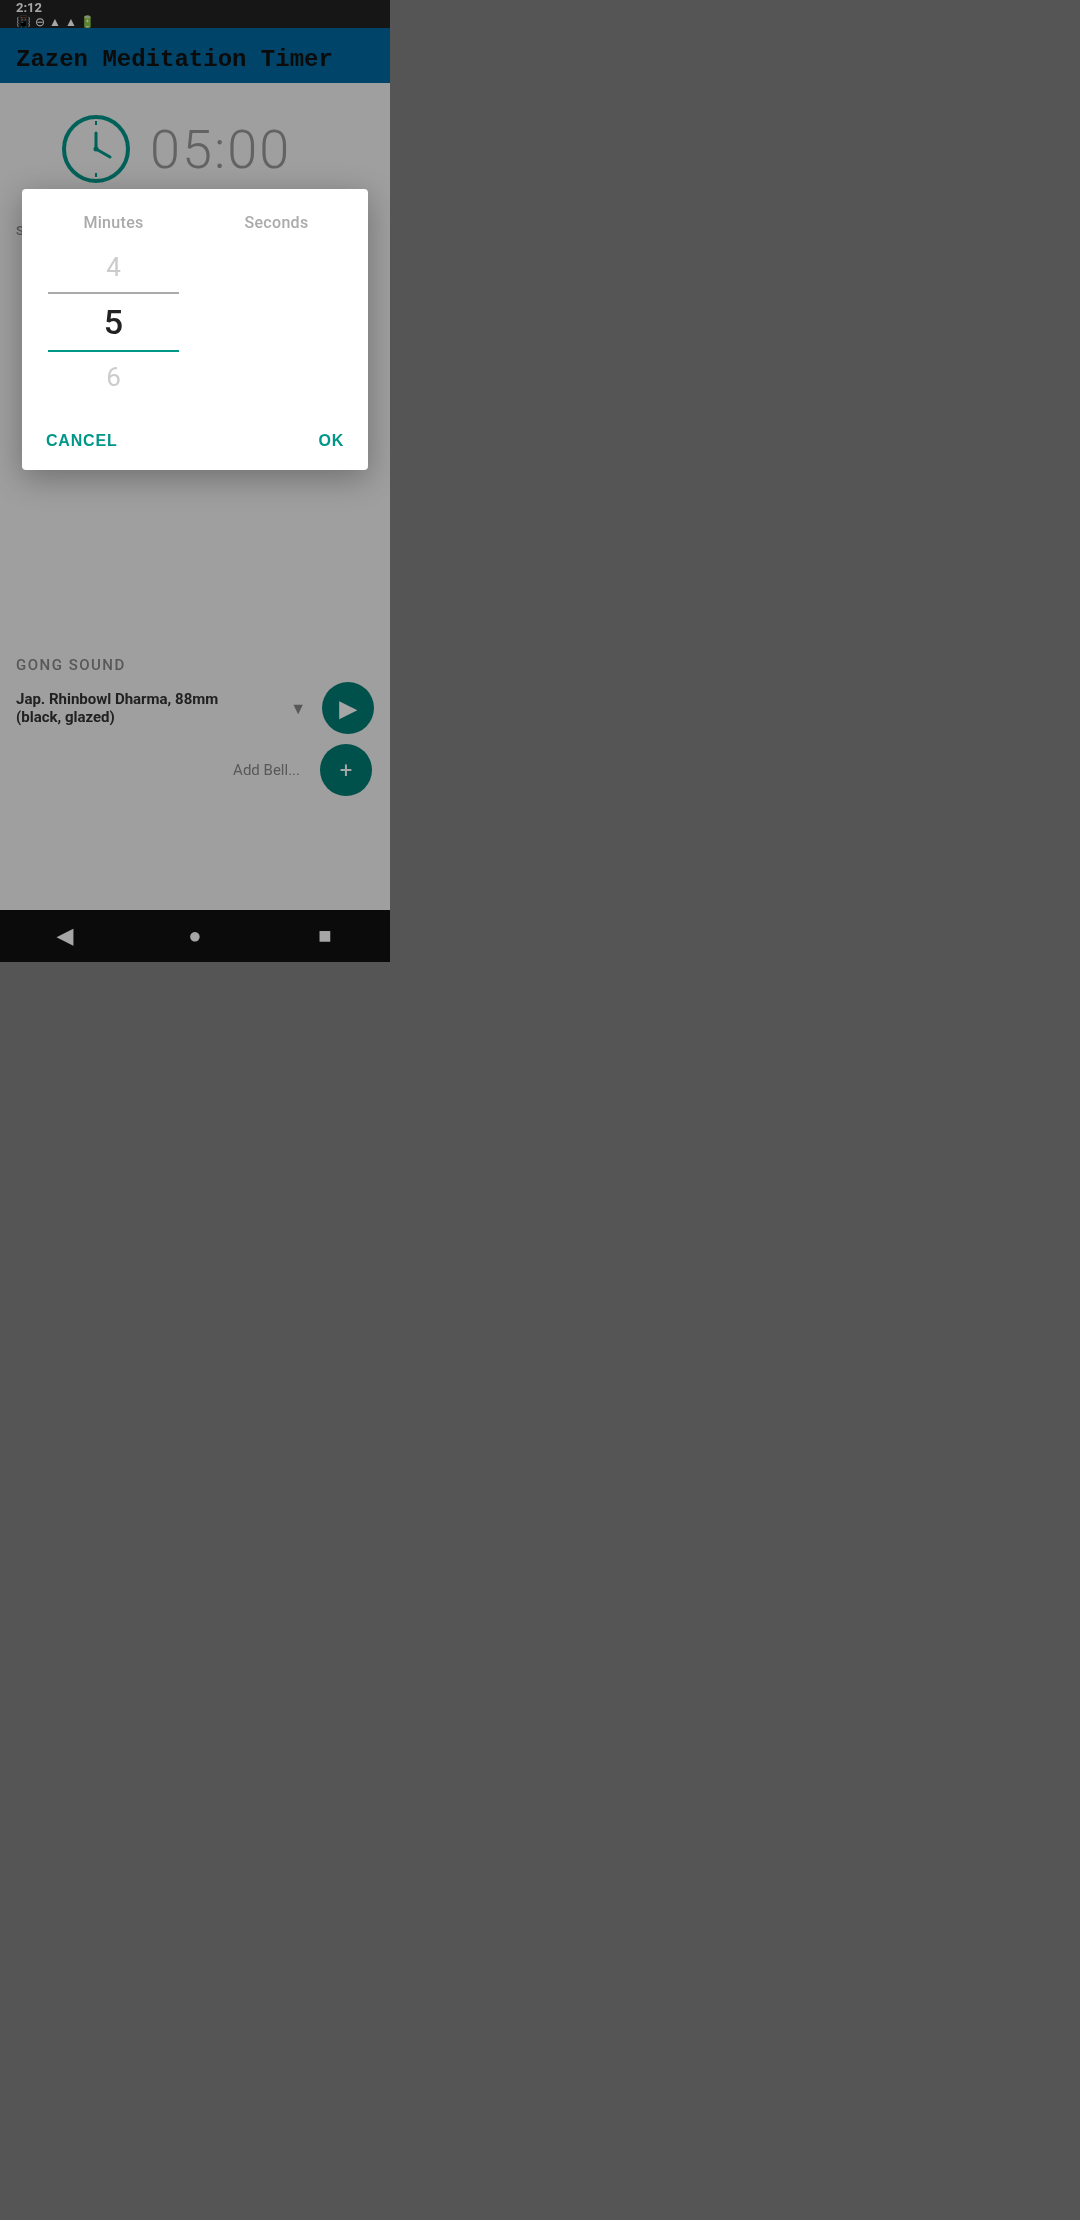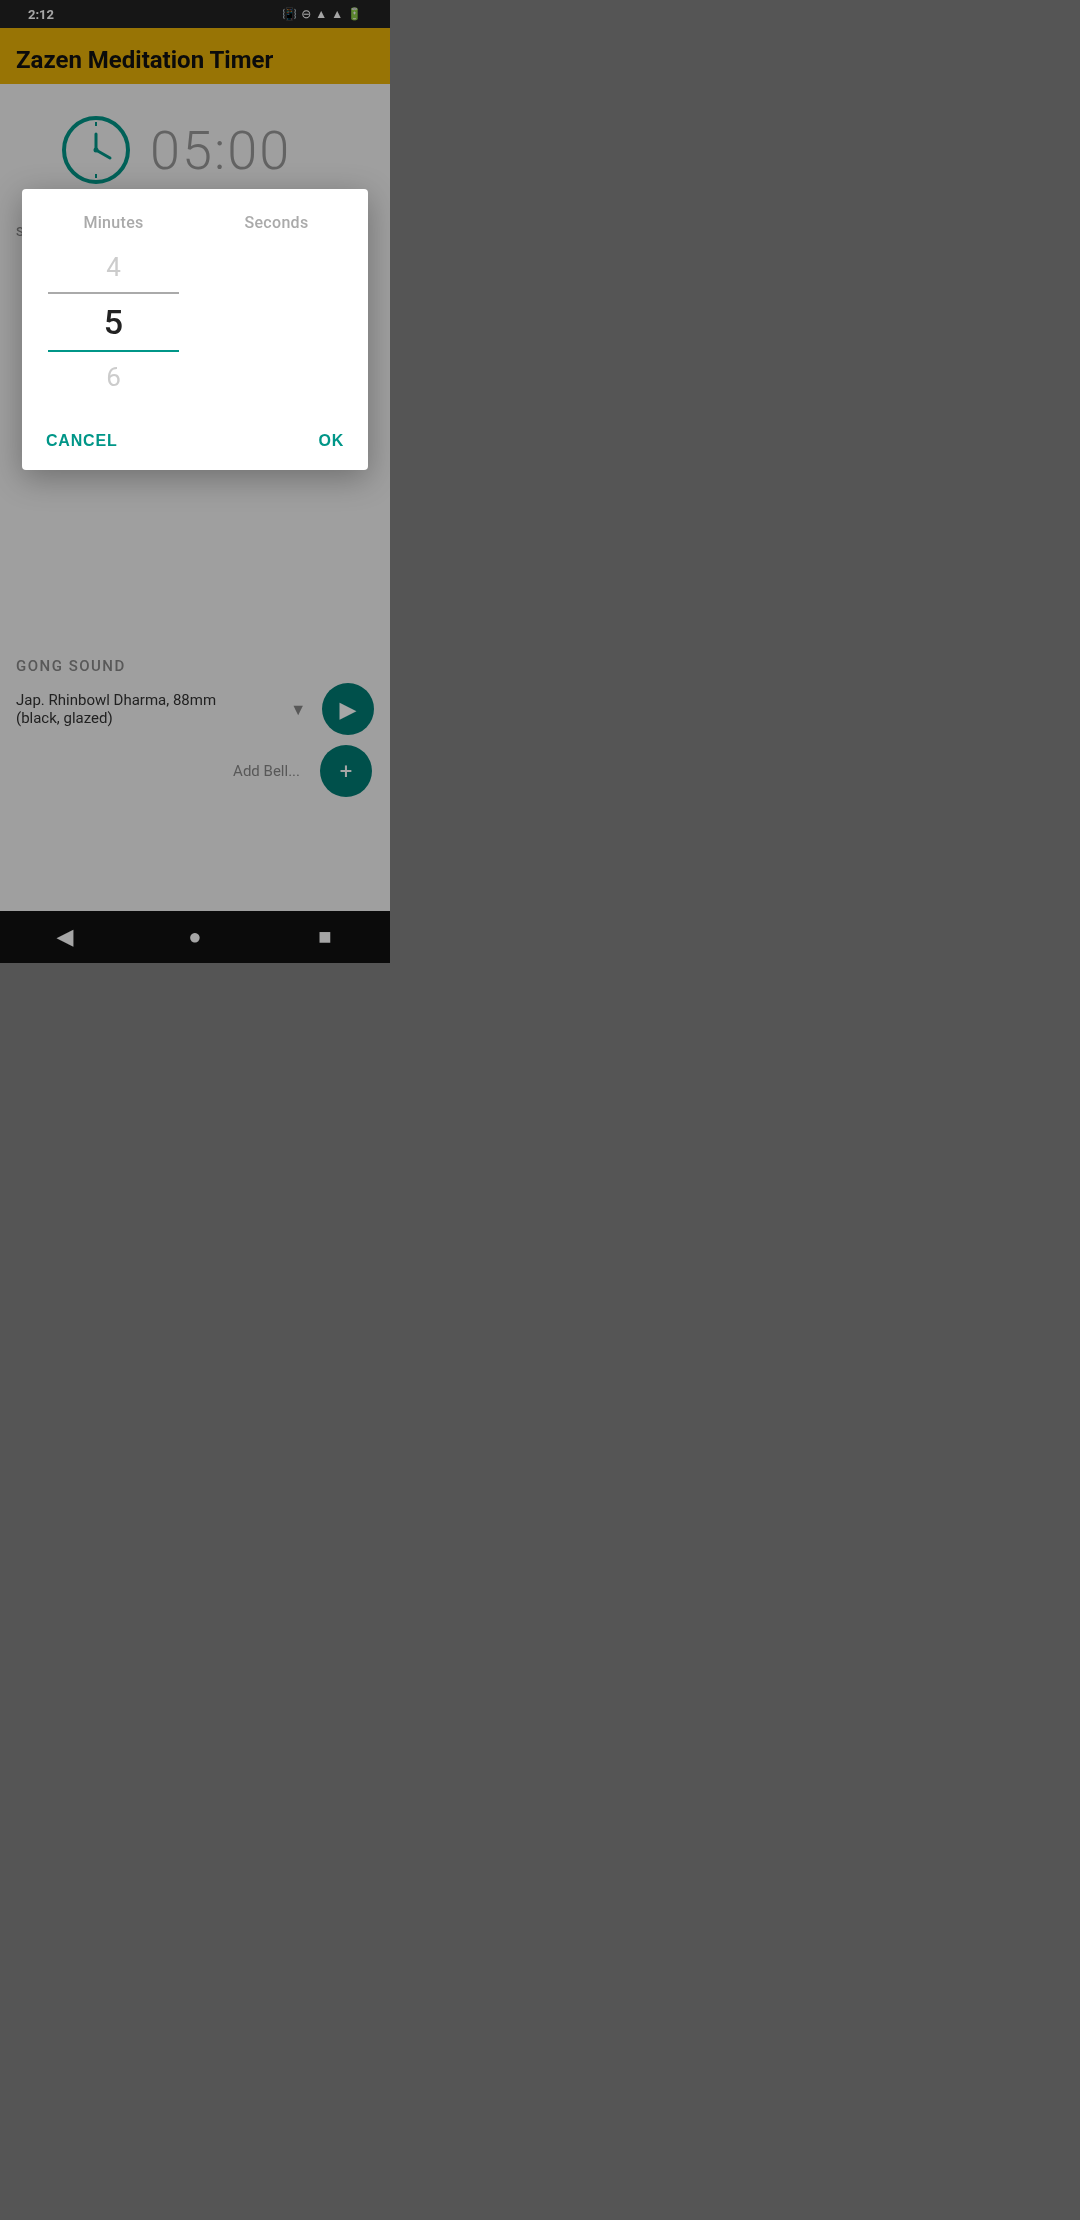--- a/index.html
+++ b/index.html
@@ -13,39 +13,40 @@
       position: relative;
       overflow: hidden;
     }
 
     
     .status-bar {
       width: 100%;
       height: 28px;
       background: #222;
       display: flex;
-      align-items: center;
       justify-content: space-between;
-      padding: 0 28px;
+      padding: 0 16px;
       color: #fff;
       font-size: 13px;
+      flex-direction: column;
     }
     .status-left { font-weight: bold; }
     .status-right { display: flex; align-items: center; gap: 4px; font-size: 12px; }
 
     
     .app-bg {
       background: #f5f5f5;
       width: 100%;
       position: relative;
     }
 
     .app-header {
       padding: 18px 16px 10px;
-      background: #eab308;
+      background: #0369a1;
+      font-family: Liberation Mono, monospace;
     }
     .app-title {
       font-size: 24px;
       font-weight: bold;
       color: #111;
     }
 
     .timer-section {
       display: flex;
       align-items: center;
@@ -190,20 +191,21 @@
       letter-spacing: 1.5px;
       font-weight: 500;
       margin-bottom: 8px;
     }
 
     .gong-row {
       display: flex;
       align-items: center;
       justify-content: flex-end;
       margin-bottom: 10px;
+      font-weight: bold;
     }
 
     .gong-name {
       font-size: 15px;
       color: #333;
       flex: 1;
     }
 
     .dropdown-arrow {
       color: #888;

